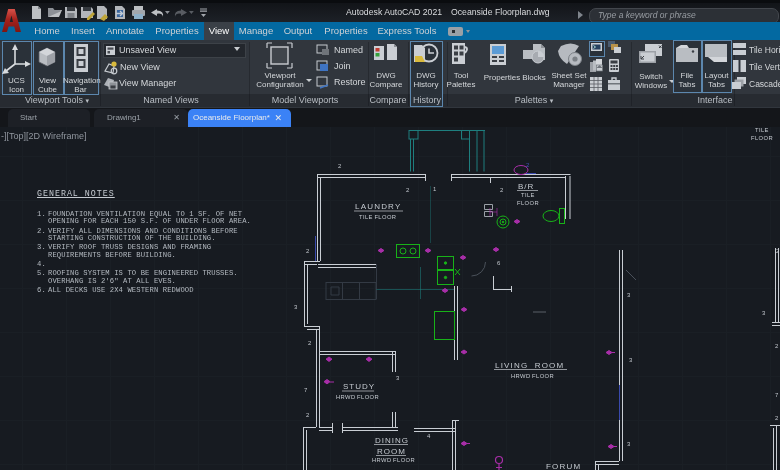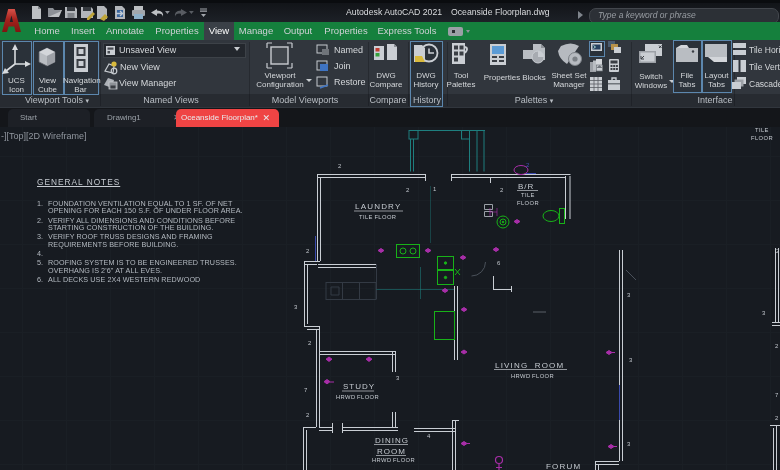--- a/index.html
+++ b/index.html
@@ -10,40 +10,40 @@
   #titlebar{position:absolute;left:0;top:0;width:780px;height:22px;
     background:linear-gradient(#101216,#1d2127);}
   #topline{position:absolute;left:0;top:0;width:780px;height:3px;background:#0a0c0f;}
   .ttl{position:absolute;top:7px;font-size:8.7px;color:#d9dbde;letter-spacing:0;}
   #srch{position:absolute;left:589px;top:8px;width:188px;height:14px;border-radius:7px;
     background:#2c3036;border:1px solid #43474d;}
   #srch span{position:absolute;left:8px;top:1px;font-size:8.5px;font-style:italic;color:#989da3;text-align:right;}
   #srcharrow{position:absolute;left:578px;top:11px;width:0;height:0;
     border-left:5px solid #7f858c;border-top:4px solid transparent;border-bottom:4px solid transparent;}
   
-  #tabrow{position:absolute;left:0;top:22px;width:780px;height:18px;background:#15803d;}
+  #tabrow{position:absolute;left:0;top:22px;width:780px;height:18px;background:#0369a1;}
   .rtab{position:absolute;top:0;height:18px;line-height:18px;font-size:9.5px;color:#ced1d5;text-align:center;}
   #viewtab{background:#3a4047;color:#fff;}
   
   #ribbon{position:absolute;left:0;top:40px;width:780px;height:68px;background:#31363d;}
   .sep{position:absolute;top:42px;height:64px;width:1px;background:#262a30;}
   .plabel{position:absolute;top:95px;width:120px;text-align:center;font-size:9px;color:#b9bec4;z-index:3;}
   .btxt{position:absolute;text-align:center;font-size:8px;line-height:9px;color:#d4d7da;z-index:3;}
   .rowtxt{position:absolute;font-size:9px;color:#d4d7da;white-space:nowrap;z-index:3;}
   .bluebox{position:absolute;border:1px solid #5c87ae;background:#2a3139;}
   
   #filebar{position:absolute;left:0;top:108px;width:780px;height:19px;background:#14161a;}
   .ftab{position:absolute;top:1px;height:18px;line-height:18px;font-size:8px;color:#9aa0a7;
     background:#1d2026;border-radius:5px 5px 0 0;text-align:left;}
   
   #canvas{position:absolute;left:0;top:127px;width:780px;height:343px;background:#171b21;}
   #vplabel{position:absolute;left:1px;top:131px;font-size:9px;color:#90969e;}
   
-  #notes{position:absolute;left:37px;top:179px;font-size:7.2px;line-height:7.2px;
-    color:#b4bac1;letter-spacing:.1px;}
+  #notes{position:absolute;left:37px;top:190px;font-size:7.2px;line-height:7.2px;
+    color:#b4bac1;letter-spacing:.1px;font-family:Liberation Mono, monospace;}
   #notes .hd{font-size:8.3px;letter-spacing:1px;color:#c6cbd1;text-decoration:underline;}
   .nitem{margin-bottom:2.2px;display:flex;}
   .nnum{width:11px;flex:none;}
   
   #bigtext{position:absolute;left:0;top:208px;width:780px;text-align:center;
     font-family:"Liberation Serif",serif;font-weight:bold;font-size:45px;color:#fff;
     text-shadow:0 0 2px rgba(0,0,0,.9),2px 2px 3px rgba(0,0,0,.85),-1px -1px 2px rgba(0,0,0,.7);
     letter-spacing:.55px;white-space:nowrap;-webkit-text-stroke:1.2px #fff;}
 </style>
 </head>
@@ -359,21 +359,21 @@
     <g transform="translate(732,37)">
       <rect x="5" y="0" width="9" height="7" fill="#caced3"></rect>
       <rect x="2.5" y="2.5" width="9" height="7" fill="#9da1a7"></rect>
       <rect x="0" y="5" width="9" height="7" fill="#caced3"></rect>
     </g>
   </svg>
 
   <div id="filebar">
     <div class="ftab" style="left:8px;width:82px"><span style="margin-left:12px">Start</span></div>
     <div class="ftab" style="left:94px;width:94px"><span style="margin-left:13px">Drawing1</span><span style="position:absolute;right:8px;top:0">✕</span></div>
-    <div class="ftab" style="left:176px;width:103px;background:#ef4444;color:#e8eaec;font-size:8px"><span style="margin-left:5px">Oceanside Floorplan*</span><span style="position:absolute;right:9px;top:0;font-size:9px">✕</span></div>
+    <div class="ftab" style="left:188px;width:103px;background:#3b82f6;color:#e8eaec;font-size:8px"><span style="margin-left:5px">Oceanside Floorplan*</span><span style="position:absolute;right:9px;top:0;font-size:9px">✕</span></div>
     <div class="abs" style="left:303px;top:110px;color:#8d939a;font-size:11px">+</div>
   </div>
 
   <div id="canvas"></div>
   <svg id="plan" class="abs" style="left:0;top:0" width="780" height="470" viewBox="0 0 780 470">
     <g id="grid" stroke="#1a1f25" stroke-width="1">
       <path d="M22.5 127 V470 M66.5 127 V470 M110.5 127 V470 M154.5 127 V470 M198.5 127 V470 M242.5 127 V470 M286.5 127 V470 M330.5 127 V470 M374.5 127 V470 M418.5 127 V470 M462.5 127 V470 M506.5 127 V470 M550.5 127 V470 M594.5 127 V470 M638.5 127 V470 M682.5 127 V470 M726.5 127 V470 M770.5 127 V470"></path>
       <path d="M0 156.5 H780 M0 200.5 H780 M0 244.5 H780 M0 288.5 H780 M0 332.5 H780 M0 376.5 H780 M0 420.5 H780 M0 464.5 H780"></path>
     </g>
 

